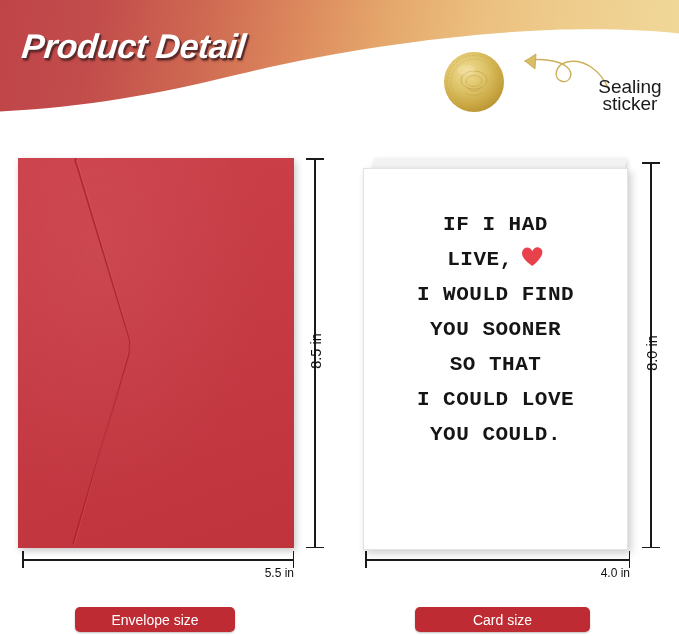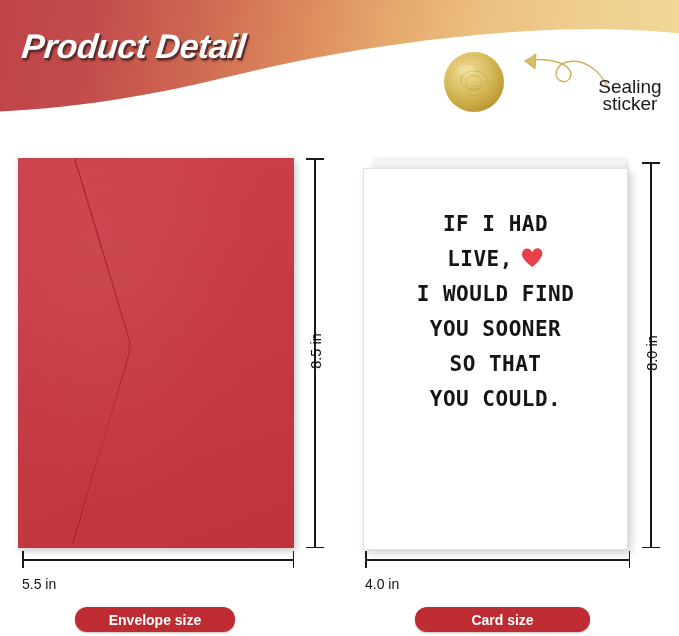--- a/index.html
+++ b/index.html
@@ -148,21 +148,21 @@
     top: 38px;
     width: 263px;
     text-align: center;
     font-family: "DejaVu Sans Mono", monospace;
     font-size: 21px;
     line-height: 35px;
     letter-spacing: 0.5px;
     color: #151515;
     font-weight: 600;
   }
-  .card-line { position: relative; white-space: nowrap; }
+  .card-line { position: relative; white-space: nowrap; font-family: Liberation Mono, monospace; }
   .heart-inline {
     display: inline-block;
     vertical-align: -2px;
     margin-left: 7px;
   }
 
   
   .dim-v {
     position: absolute;
     width: 22px;
@@ -213,38 +213,38 @@
     position: absolute;
     top: -5px;
     width: 1.5px;
     height: 17px;
     background: #1a1a1a;
   }
   .dim-h .cap-l { left: 0; }
   .dim-h .cap-r { right: 0; }
   .dim-h .dim-label {
     position: absolute;
-    top: 20px;
+    top: 10px;
     left: 0;
     right: 0;
-    text-align: left;
-    font-size: 14px;
+    text-align: right;
+    font-size: 12px;
     color: #111;
     white-space: nowrap;
   }
 
   
   .badge {
     position: absolute;
     height: 25px;
-    border-radius: 12px;
+    border-radius: 5px;
     background: #bf2b33;
     color: #ffffff;
     font-size: 14px;
-    font-weight: bold;
+    font-weight: normal;
     display: flex;
     align-items: center;
     justify-content: center;
     box-shadow: 0 1px 2px rgba(0,0,0,0.25);
   }
   .badge-env  { left: 75px;  top: 607px; width: 160px; }
   .badge-card { left: 415px; top: 607px; width: 175px; }
 </style>
 </head>
 <body>
@@ -319,20 +319,21 @@
     <div class="card-text">
       <div class="card-line">IF I HAD</div>
       <div class="card-line">
         <span>LIVE,</span><svg class="heart-inline" width="24" height="22" viewBox="0 0 24 22">
             <path d="M12.2 21 C 5 15.5, 1.2 11.5, 2.2 6.8 C 3 3, 7 1.2, 10.2 3.6 C 11.2 4.4, 11.9 5.4, 12.3 6.3 C 13.2 4.2, 15.4 1.8, 18.6 2.4 C 22 3.1, 23.4 6.6, 21.6 10.4 C 20.1 13.6, 16.6 17.4, 12.2 21 Z" fill="#e8414c"></path>
           </svg>
       </div>
       <div class="card-line">I WOULD FIND</div>
       <div class="card-line">YOU SOONER</div>
       <div class="card-line">SO THAT</div>
+      <div class="card-line">I COULD LOVE</div>
       <div class="card-line">YOU COULD.</div>
     </div>
   </div>
 </div>
 
 <div class="dim-v" style="left:640px; top:162px; height:386px;">
   <div class="rule"></div>
   <div class="cap cap-top"></div>
   <div class="cap cap-bot"></div>
   <div class="dim-label">8.0 in</div>

